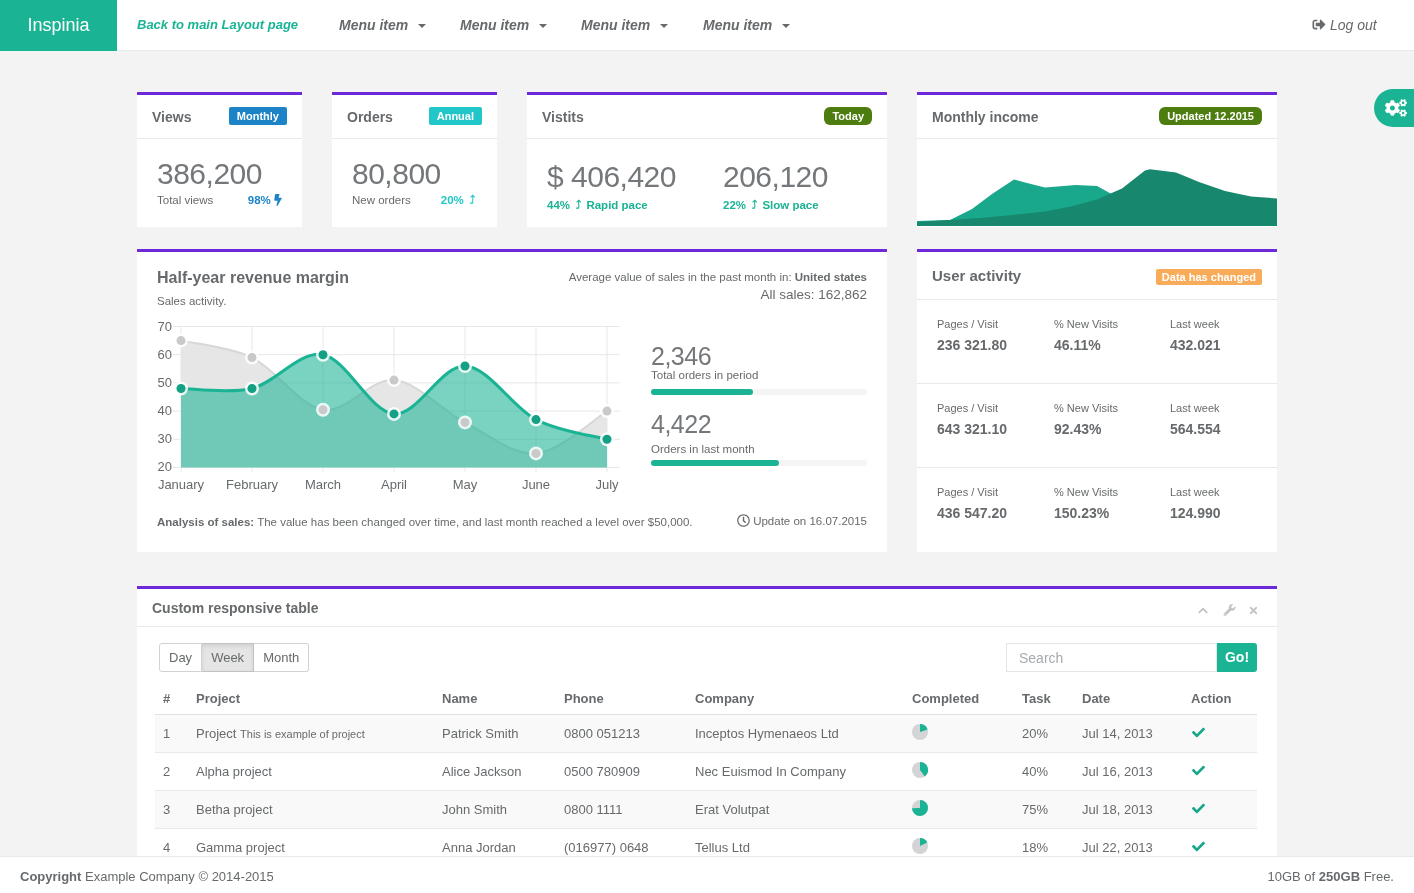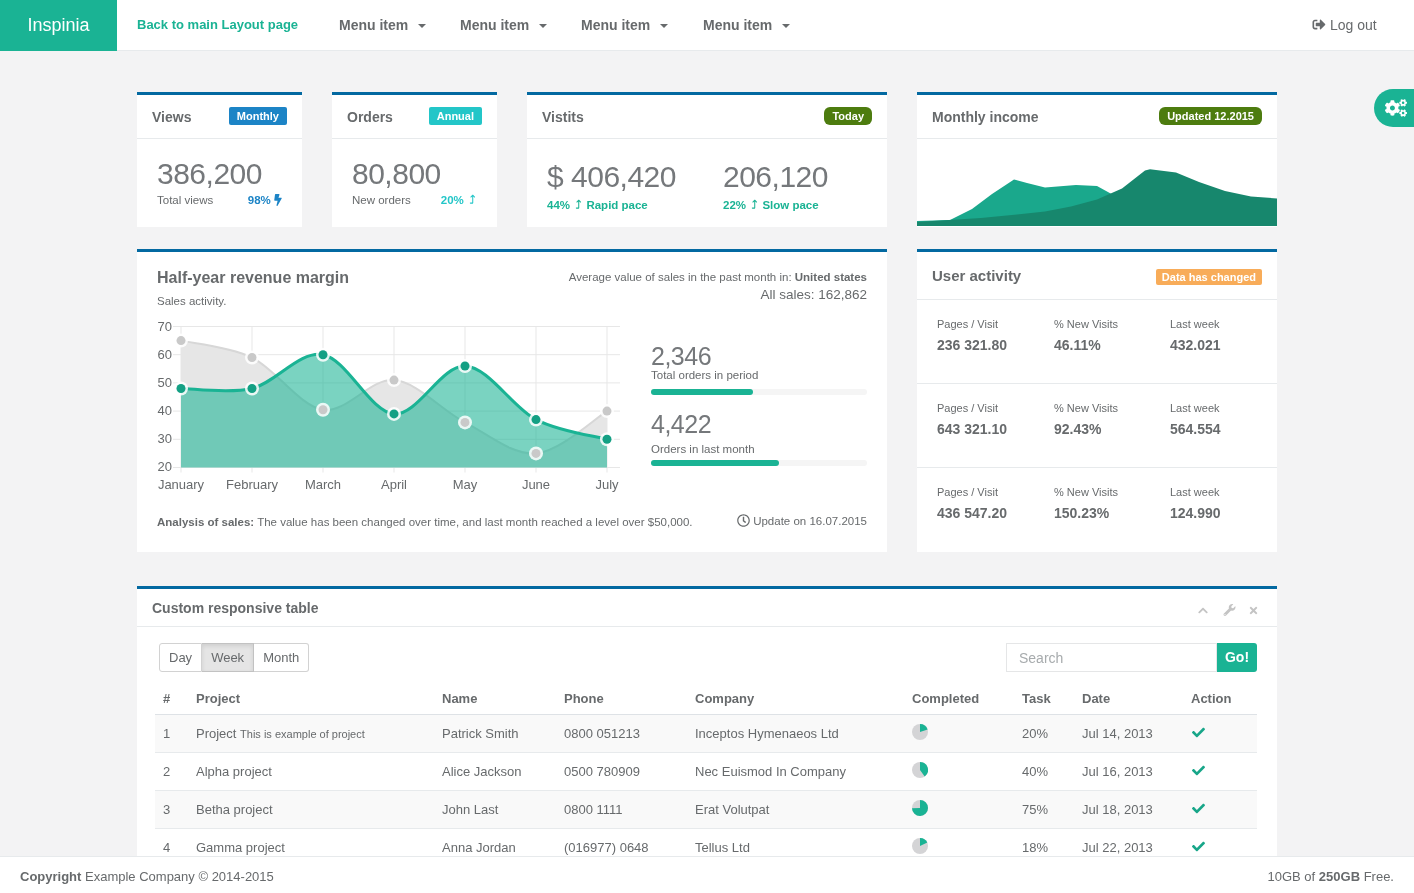--- a/index.html
+++ b/index.html
@@ -1,24 +1,24 @@
 <!DOCTYPE html>
 <html><head>
 <meta charset="utf-8">
 <style>
 * { margin:0; padding:0; box-sizing:border-box; }
 html,body { width:1414px; height:893px; overflow:hidden; }
 body { font-family:"Liberation Sans", sans-serif; background:#f3f3f4; color:#676a6c; position:relative; }
 
 #nav { position:absolute; left:0; top:0; width:1414px; height:51px; background:#fff; border-bottom:1px solid #e7eaec; }
 #logo { position:absolute; left:0; top:0; width:117px; height:51px; background:#1ab394; color:#fff; font-size:18px; line-height:50px; text-align:center; }
-.navlink { position:absolute; top:0; height:50px; line-height:50px; font-weight:bold; font-size:14px; color:#676a6c; text-decoration:none; }
+.navlink { position:absolute; top:0; height:50px; line-height:50px; font-weight:bold; font-size:14px; color:#676a6c; text-decoration:none;font-style:italic; }
 .caret { display:inline-block; width:0; height:0; border-left:4px solid transparent; border-right:4px solid transparent; border-top:4px solid #676a6c; margin-left:6px; vertical-align:middle; }
 
-.ibox { position:absolute; background:#fff; border-top:3px solid #0369a1; }
+.ibox { position:absolute; background:#fff; border-top:3px solid #6d28d9; }
 .ititle { position:relative; height:44px; border-bottom:1px solid #e7eaec; }
 .ititle h5 { position:absolute; left:15px; top:14px; font-size:14px; font-weight:bold; color:#676a6c; }
 .badge { position:absolute; right:15px; top:12px; color:#fff; font-size:11px; font-weight:bold; padding:3px 8px; border-radius:2px; }
 .b-blue { background:#1c84c6; }
 .b-info { background:#23c6c8; }
 .b-green { background:#4d7c0f;border-radius:6px; }
 .b-warn { background:#f8ac59; }
 .bignum { font-size:30px; color:#75787b; line-height:1; letter-spacing:-0.5px; }
 .srow { font-size:11.5px; color:#676a6c; }
 .act-row { position:relative; height:84px; }
@@ -337,21 +337,21 @@
             </svg></td>
           <td>40%</td>
           <td>Jul 16, 2013</td>
           <td><svg width="15" height="13" viewBox="0 0 512 512">
               <path fill="#18a689" d="M173.898 439.404l-166.4-166.4c-9.997-9.997-9.997-26.206 0-36.204l36.203-36.204c9.997-9.998 26.207-9.998 36.204 0L192 312.69 432.095 72.596c9.997-9.997 26.207-9.997 36.204 0l36.203 36.204c9.997 9.997 9.997 26.206 0 36.204l-294.4 294.401c-9.998 9.997-26.207 9.997-36.204-.001z"></path>
             </svg></td>
         </tr>
       <tr class="odd">
           <td>3</td>
           <td>Betha project</td>
-          <td>John Last</td>
+          <td>John Smith</td>
           <td>0800 1111</td>
           <td>Erat Volutpat</td>
           <td><svg width="16" height="16" viewBox="0 0 16 16">
               <circle cx="8" cy="8" r="8" fill="#d4d4d6"></circle>
               <path d="M8,8 L8,0 A8,8 0 1 1 0,8.2 Z" fill="#1ab394"></path>
             </svg></td>
           <td>75%</td>
           <td>Jul 18, 2013</td>
           <td><svg width="15" height="13" viewBox="0 0 512 512">
               <path fill="#18a689" d="M173.898 439.404l-166.4-166.4c-9.997-9.997-9.997-26.206 0-36.204l36.203-36.204c9.997-9.998 26.207-9.998 36.204 0L192 312.69 432.095 72.596c9.997-9.997 26.207-9.997 36.204 0l36.203 36.204c9.997 9.997 9.997 26.206 0 36.204l-294.4 294.401c-9.998 9.997-26.207 9.997-36.204-.001z"></path>

